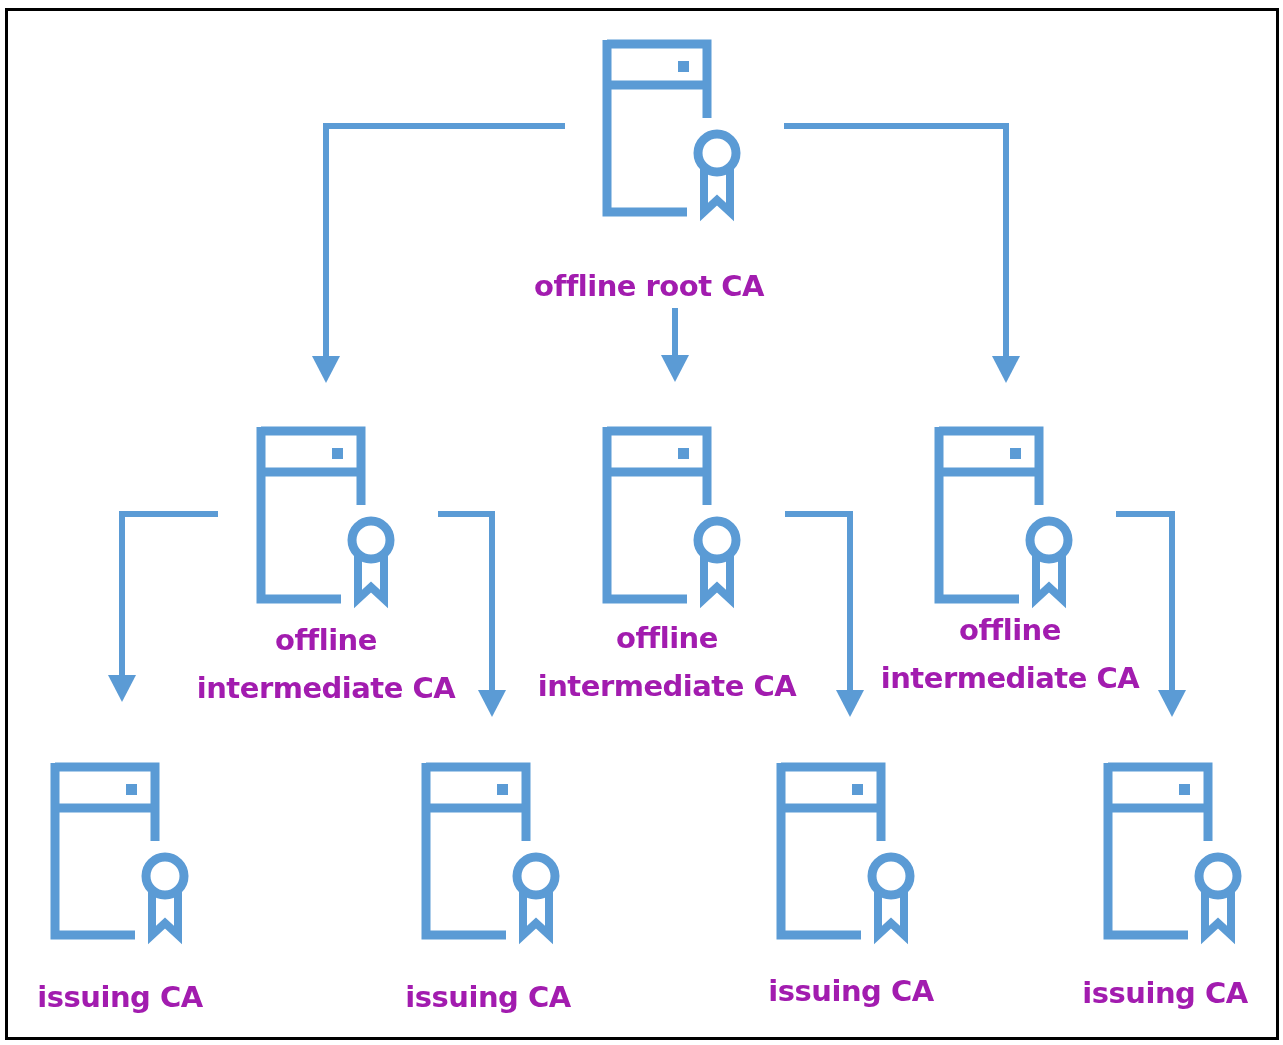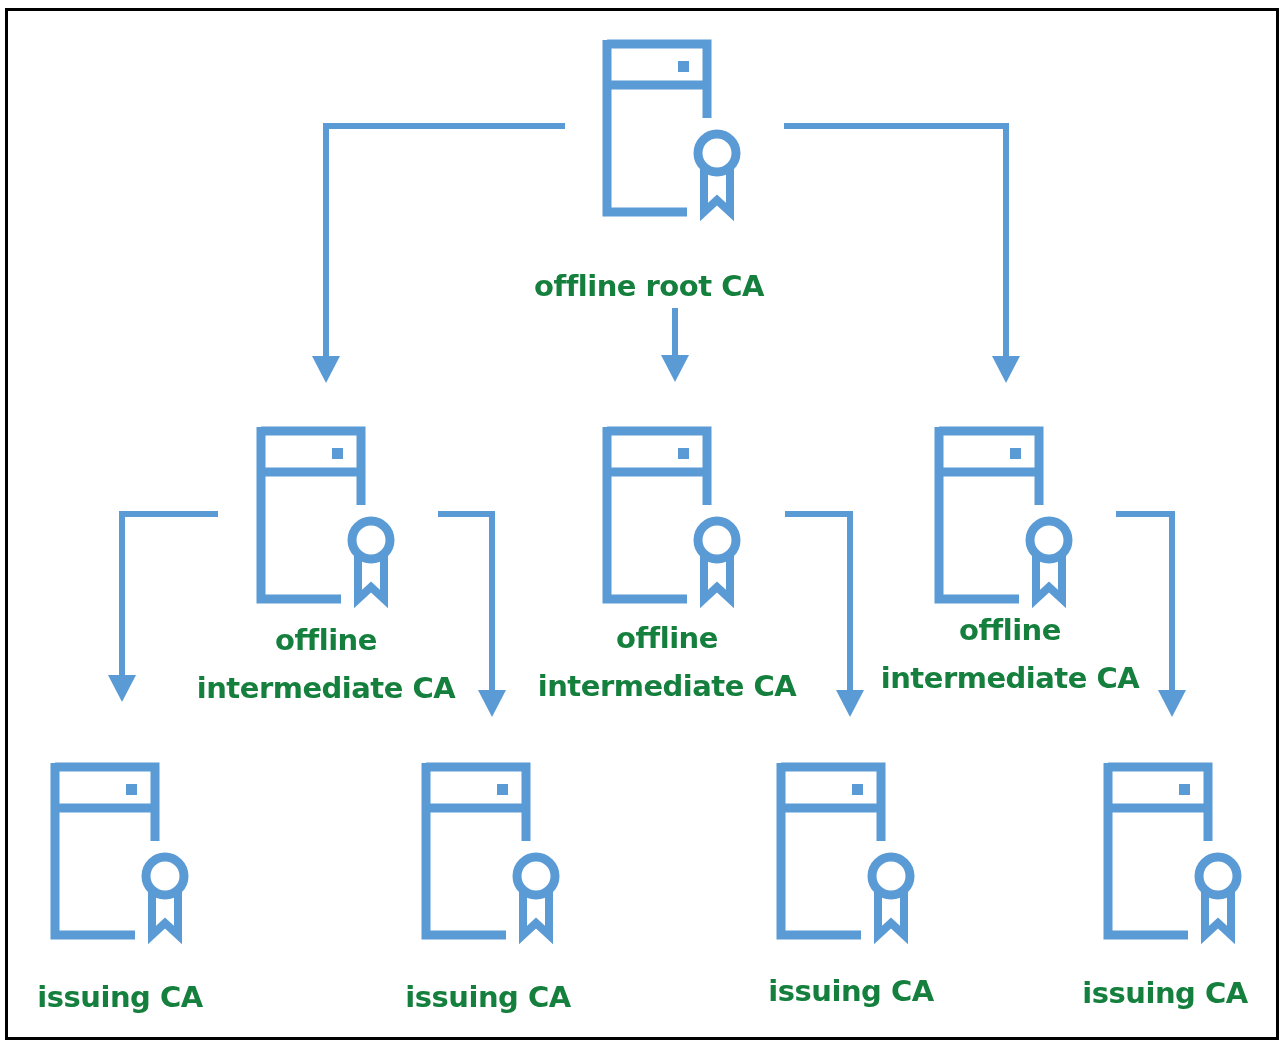--- a/index.html
+++ b/index.html
@@ -4,21 +4,21 @@
   <style>
     html, body { margin: 0; padding: 0; background: #ffffff; }
     body { width: 1283px; height: 1045px; position: relative; overflow: hidden; }
     .frame {
       position: absolute; left: 5px; top: 8px; width: 1268px; height: 1026px;
       border: 3px solid #000000; background: #ffffff;
     }
     svg.canvas { position: absolute; left: 0; top: 0; }
     .label {
       position: absolute; font-family: "DejaVu Sans", sans-serif; font-weight: bold;
-      font-size: 29px; line-height: 48px; color: #15803d; text-align: center;
+      font-size: 29px; line-height: 48px; color: #a21caf; text-align: center;
       white-space: nowrap; transform: translateX(-50%);
       letter-spacing: -0.5px;
     }
   </style>
 </head>
 <body>
 
 <div class="frame"></div>
 
 <svg class="canvas" width="1283" height="1045" viewBox="0 0 1283 1045">

